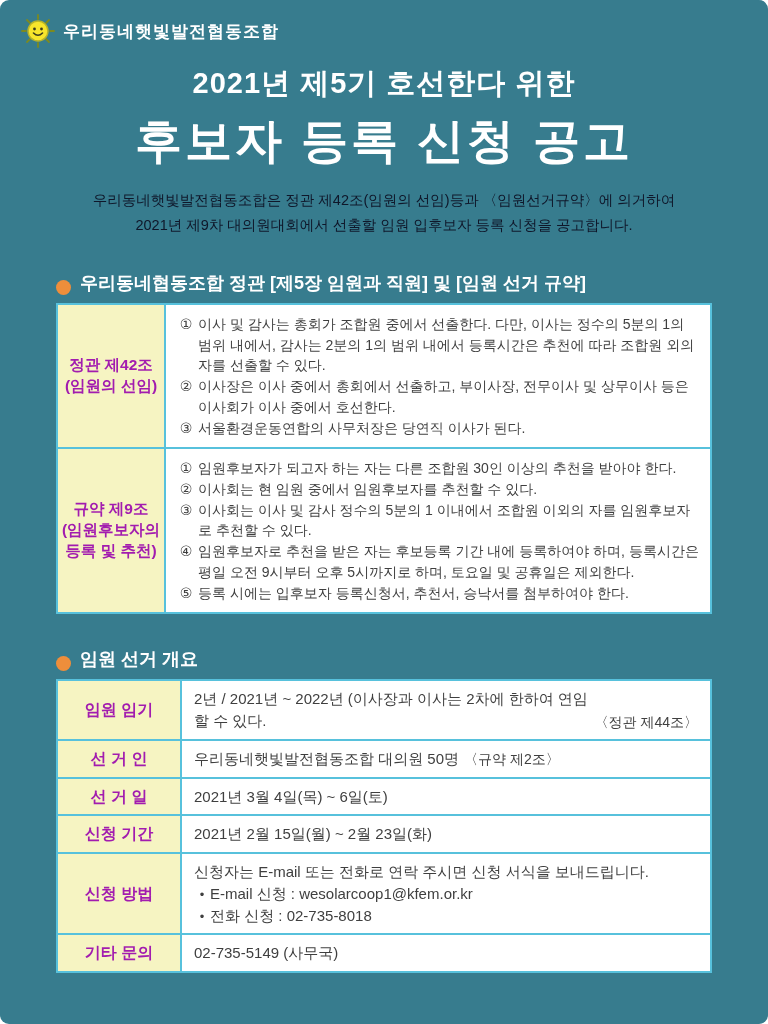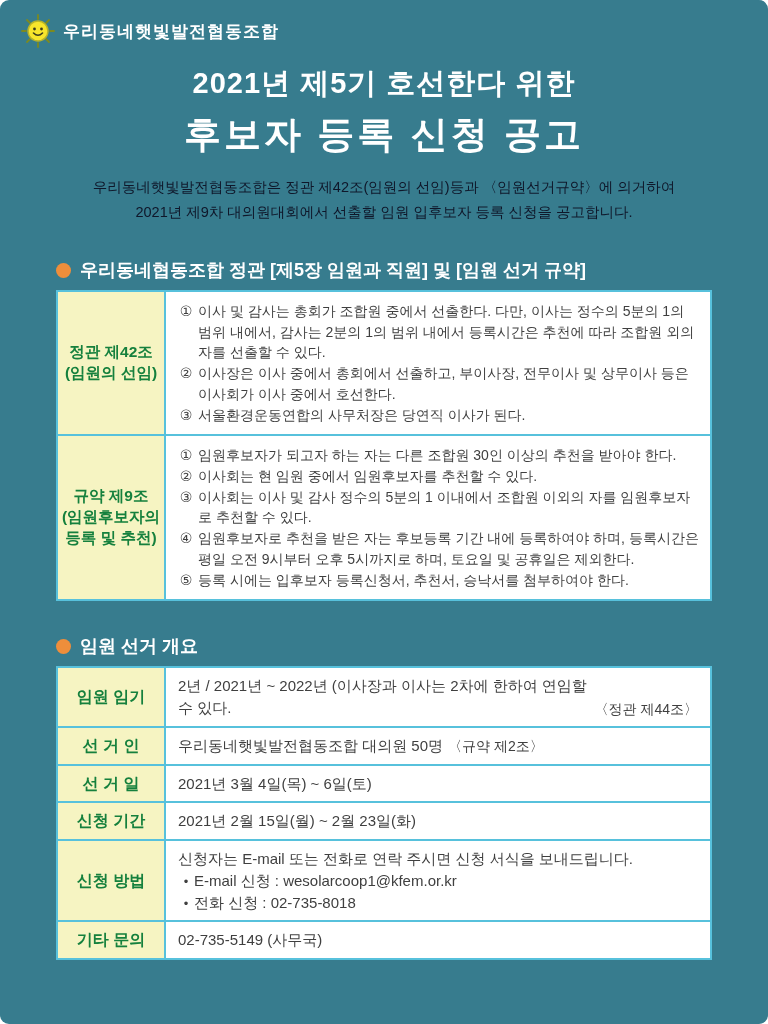--- a/index.html
+++ b/index.html
@@ -6,41 +6,41 @@
   body { font-family:"Liberation Sans","DejaVu Sans",sans-serif; }
   .page {
     position:relative; width:768px; height:1024px;
     background:#377c8e; overflow:hidden;border-radius:9px;
   }
   
   .logo { position:absolute; top:13px; left:20px; display:flex; align-items:center; gap:7px; }
   .logo-text { color:#ffffff; font-size:17px; font-weight:bold; letter-spacing:1px; }
   
   .hd-sub { padding-top:64px; text-align:center; color:#ffffff; font-size:29px; font-weight:bold; letter-spacing:1px; }
-  .hd-title { text-align:center; color:#ffffff; font-size:37px; font-weight:bold; letter-spacing:3px; margin-top:6px; }
+  .hd-title { text-align:center; color:#ffffff; font-size:47px; font-weight:bold; letter-spacing:3px; margin-top:6px; }
   .hd-desc { margin-top:15px; text-align:center; color:#0f172a; font-size:14.5px; line-height:25px; }
   
   .content { margin:0 56px; }
   
-  .sect-head { display:flex; align-items:center; gap:9px; margin-top:33px; margin-bottom:8px; }
+  .sect-head { display:flex; align-items:flex-end; gap:9px; margin-top:33px; margin-bottom:8px; }
   .sect-head .bullet { width:15px; height:15px; border-radius:50%; background:#ee8e3b; flex:0 0 auto; }
   .sect-head .sect-title { color:#ffffff; font-size:18px; font-weight:bold; }
   
   table { width:100%; border-collapse:collapse; background:#ffffff; }
   th, td { border:2px solid #57c1dc; vertical-align:middle; }
   th.label-cell {
-    background:#f6f4c2; color:#15803d; font-weight:bold;
+    background:#f6f4c2; color:#a21caf; font-weight:bold;
     text-align:center; line-height:1.35; padding:4px 2px;
   }
   #rules-table th.label-cell { width:108px; font-size:15.5px; }
   #rules-table td.content-cell { padding:9px 10px 9px 8px; color:#3f3f3f; font-size:14px; }
   .item { display:flex; line-height:1.48; }
   .item .num { flex:0 0 24px; text-align:center; }
   .item .txt { flex:1; }
-  #overview-table th.label-cell { width:108px; font-size:16px; padding:7px 4px; }
+  #overview-table th.label-cell { width:124px; font-size:16px; padding:7px 4px; }
   #overview-table td.content-cell { padding:7px 12px; color:#3f3f3f; font-size:15px; line-height:1.45; }
   .ov-line { display:flex; align-items:flex-end; }
   .ov-line .dot { flex:0 0 16px; text-align:center; font-size:13px; }
   .note { font-size:14px; margin-left:5px; white-space:nowrap; }
 </style>
 </head>
 <body>
 
 <div class="page">
 

